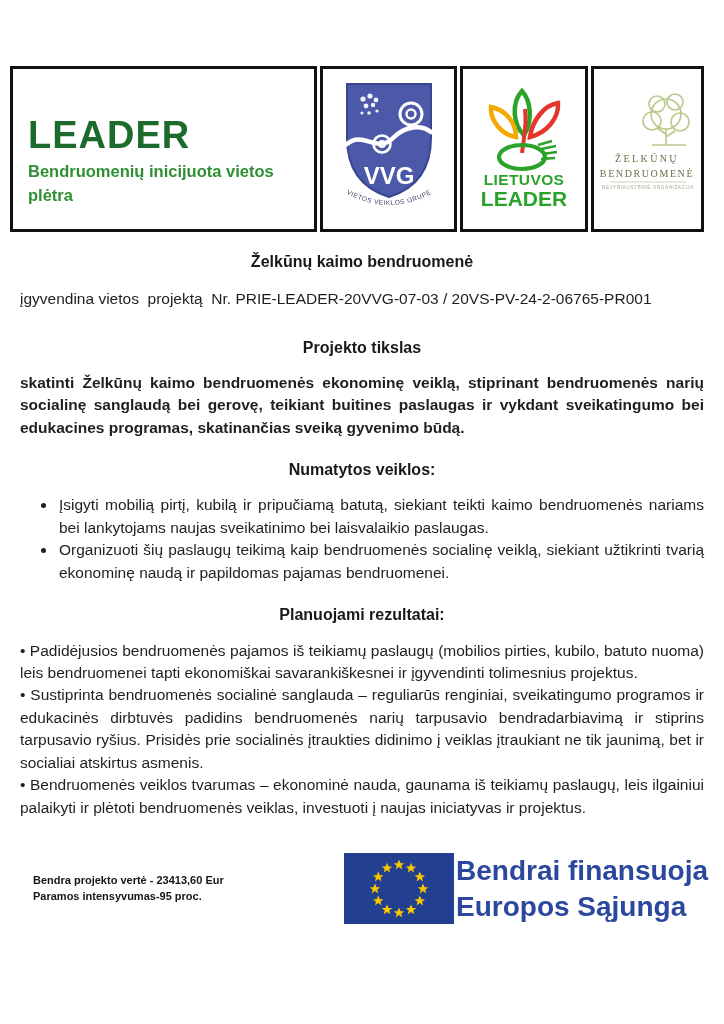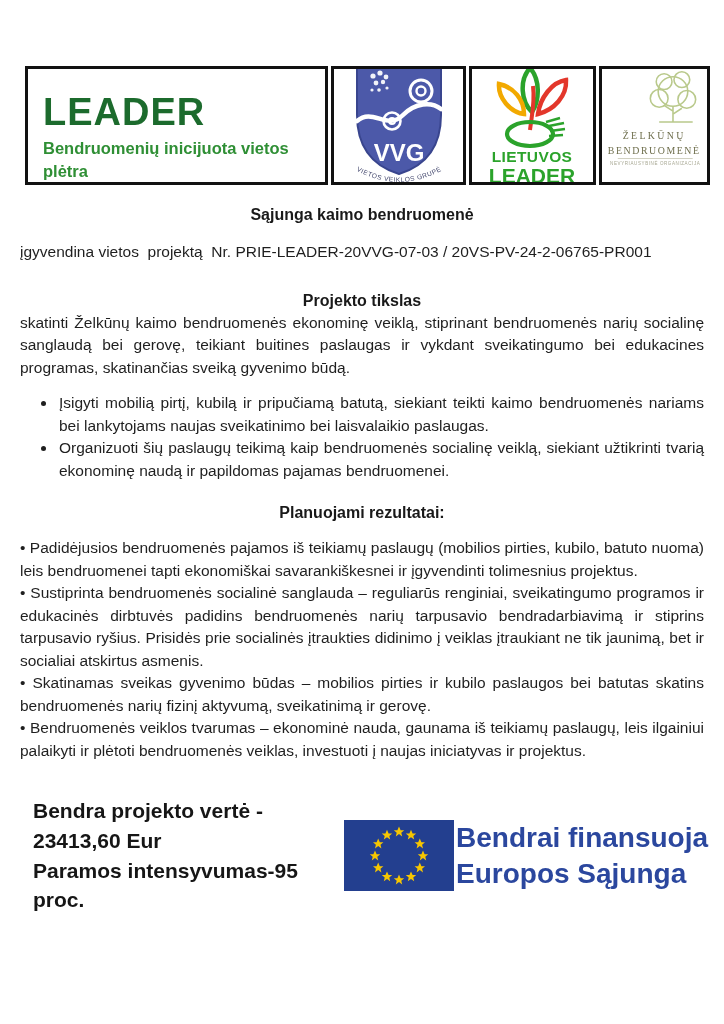--- a/index.html
+++ b/index.html
@@ -4,50 +4,50 @@
 <style>
   * { box-sizing: border-box; margin: 0; padding: 0; }
   html,body { background:#ffffff; }
   body {
     width:724px; height:1024px; margin:0 auto; overflow:hidden;
     font-family:"Liberation Sans", sans-serif;
     color:#1f1f1f; font-size:15.5px; line-height:1.45;
   }
 
   
-  .logo-strip { display:flex; gap:3px; margin:66px 14px 0 25px; height:119px; }
+  .logo-strip { display:flex; gap:3px; margin:66px 14px 0 10px; height:166px; }
   .logo-box { border:3px solid #111; background:#fff; display:flex; align-items:center; justify-content:center; overflow:hidden; }
   .box-leader { width:307px; flex-direction:column; align-items:flex-start; justify-content:center; padding:26px 10px 0 15px; }
   .box-vvg { width:137px; }
   .box-lt  { width:128px; }
   .box-zel { width:113px; }
 
   .leader-title { font-size:38px; font-weight:bold; color:#1c6b2d; letter-spacing:1px; line-height:1.05; }
   .leader-sub   { font-size:16.5px; font-weight:bold; color:#2f8f35; margin-top:4px; }
 
   svg text { font-family:"Liberation Sans", sans-serif; }
   .serif-text { font-family:"Liberation Serif", serif; }
 
   
   .content { padding:0 20px; }
   .heading { text-align:center; font-weight:bold; font-size:16px; color:#191919; }
   .doc-title    { margin-top:18px; }
   .project-line { margin-top:15px; white-space:pre-wrap; font-size:15.5px; }
   .h-goal       { margin-top:25px; }
-  .goal-par     { text-align:justify; }
+  .goal-par     { margin-top:13px; text-align:justify;font-weight:bold; }
   .h-activities { margin-top:19px; }
   ul.activities { margin-top:13px; padding-left:37px; }
   ul.activities li { text-align:justify; padding-left:2px; }
   .h-results    { margin-top:19px; }
   .results      { margin-top:13px; }
   .results p    { text-align:justify; }
 
   
   .footer { display:flex; align-items:center; margin:34px 0 0 33px; }
-  .funding { font-weight:bold; font-size:21px; line-height:1.42; color:#161616; width:305px; }
+  .funding { font-weight:bold; font-size:11px; line-height:1.42; color:#161616; width:305px; }
   .eu-flag { margin-left:6px; flex:none; }
   .eu-label { margin-left:2px; font-weight:bold; font-size:28px; line-height:1.27; color:#2b479e; }
 </style>
 </head>
 <body>
 
 <div class="logo-strip">
 
   <div class="logo-box box-leader">
     <div class="leader-title">LEADER</div>
@@ -122,40 +122,40 @@
       <text x="53" y="78" text-anchor="middle" class="serif-text" font-size="10" letter-spacing="2.4" fill="#6e6e4c">ŽELKŪNŲ</text>
       <text x="53" y="93" text-anchor="middle" class="serif-text" font-size="10" letter-spacing="1.6" fill="#6e6e4c">BENDRUOMENĖ</text>
       <line x1="16" y1="98" x2="92" y2="98" stroke="#cfcfbe" stroke-width="1"></line>
       <text x="54" y="105" text-anchor="middle" font-size="4.6" letter-spacing="0.6" fill="#a7a792">NEVYRIAUSYBINĖ ORGANIZACIJA</text>
     </svg>
   </div>
 </div>
 
 <div class="content">
 
-  <div class="heading doc-title">Sąjunga kaimo bendruomenė</div>
+  <div class="heading doc-title">Želkūnų kaimo bendruomenė</div>
 
   <div class="project-line">įgyvendina vietos  projektą  Nr. PRIE-LEADER-20VVG-07-03 / 20VS-PV-24-2-06765-PR001</div>
 
   <div class="heading h-goal">Projekto tikslas</div>
 
   <p class="goal-par">skatinti Želkūnų kaimo bendruomenės ekonominę veiklą, stiprinant bendruomenės narių socialinę sanglaudą bei gerovę, teikiant buitines paslaugas ir vykdant sveikatingumo bei edukacines programas, skatinančias sveiką gyvenimo būdą.</p>
 
+  <div class="heading h-activities">Numatytos veiklos:</div>
 
   <ul class="activities">
     <li>Įsigyti mobilią pirtį, kubilą ir pripučiamą batutą, siekiant teikti kaimo bendruomenės nariams bei lankytojams naujas sveikatinimo bei laisvalaikio paslaugas.</li>
     <li>Organizuoti šių paslaugų teikimą kaip bendruomenės socialinę veiklą, siekiant užtikrinti tvarią ekonominę naudą ir papildomas pajamas bendruomenei.</li>
   </ul>
 
   <div class="heading h-results">Planuojami rezultatai:</div>
 
   <div class="results">
     <p>• Padidėjusios bendruomenės pajamos iš teikiamų paslaugų (mobilios pirties, kubilo, batuto nuoma) leis bendruomenei tapti ekonomiškai savarankiškesnei ir įgyvendinti tolimesnius projektus.</p>
     <p>• Sustiprinta bendruomenės socialinė sanglauda – reguliarūs renginiai, sveikatingumo programos ir edukacinės dirbtuvės padidins bendruomenės narių tarpusavio bendradarbiavimą ir stiprins tarpusavio ryšius. Prisidės prie socialinės įtraukties didinimo į veiklas įtraukiant ne tik jaunimą, bet ir socialiai atskirtus asmenis.</p>
-    <p>• Skatinamas sveikas gyvenimo būdas – mobilios pirties ir kubilo paslaugos bei batutas skatins bendruomenės narių fizinį aktyvumą, sveikatinimą ir gerovę.</p>
     <p>• Bendruomenės veiklos tvarumas – ekonominė nauda, gaunama iš teikiamų paslaugų, leis ilgainiui palaikyti ir plėtoti bendruomenės veiklas, investuoti į naujas iniciatyvas ir projektus.</p>
   </div>
 </div>
 
 <div class="footer">
   <div class="funding">
     <div>Bendra projekto vertė - 23413,60 Eur</div>
     <div>Paramos intensyvumas-95 proc.</div>
   </div>
 

